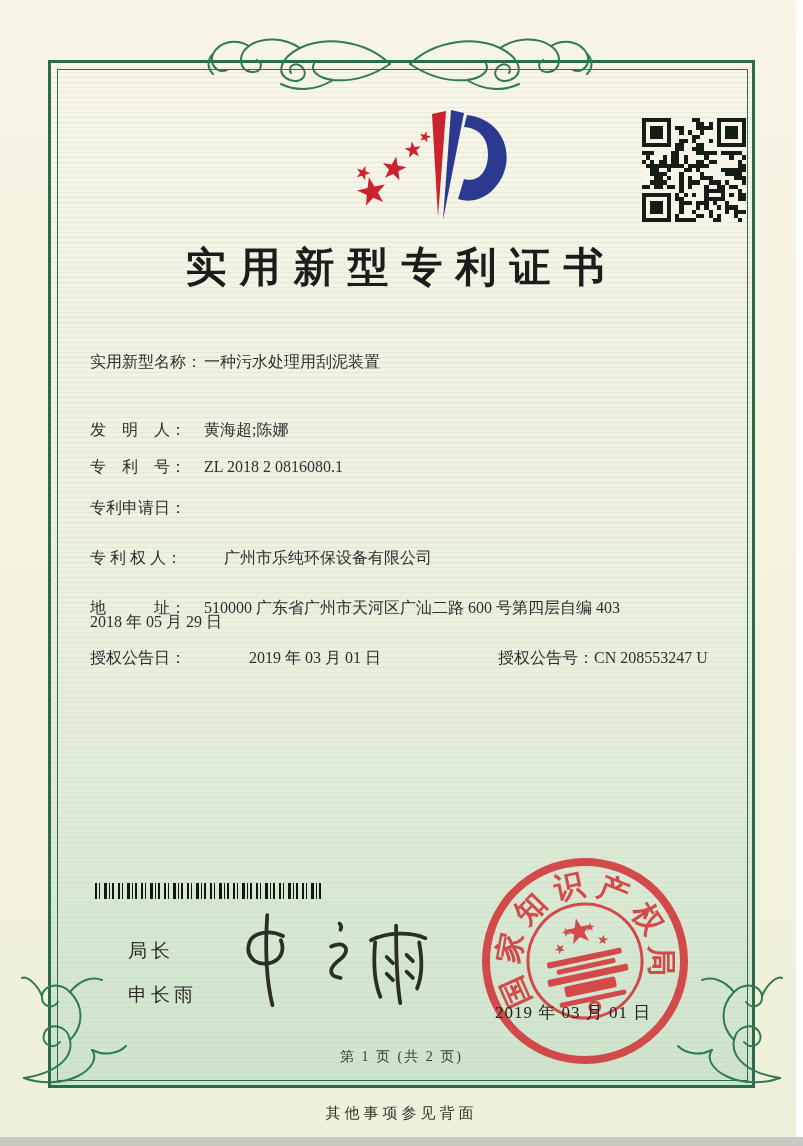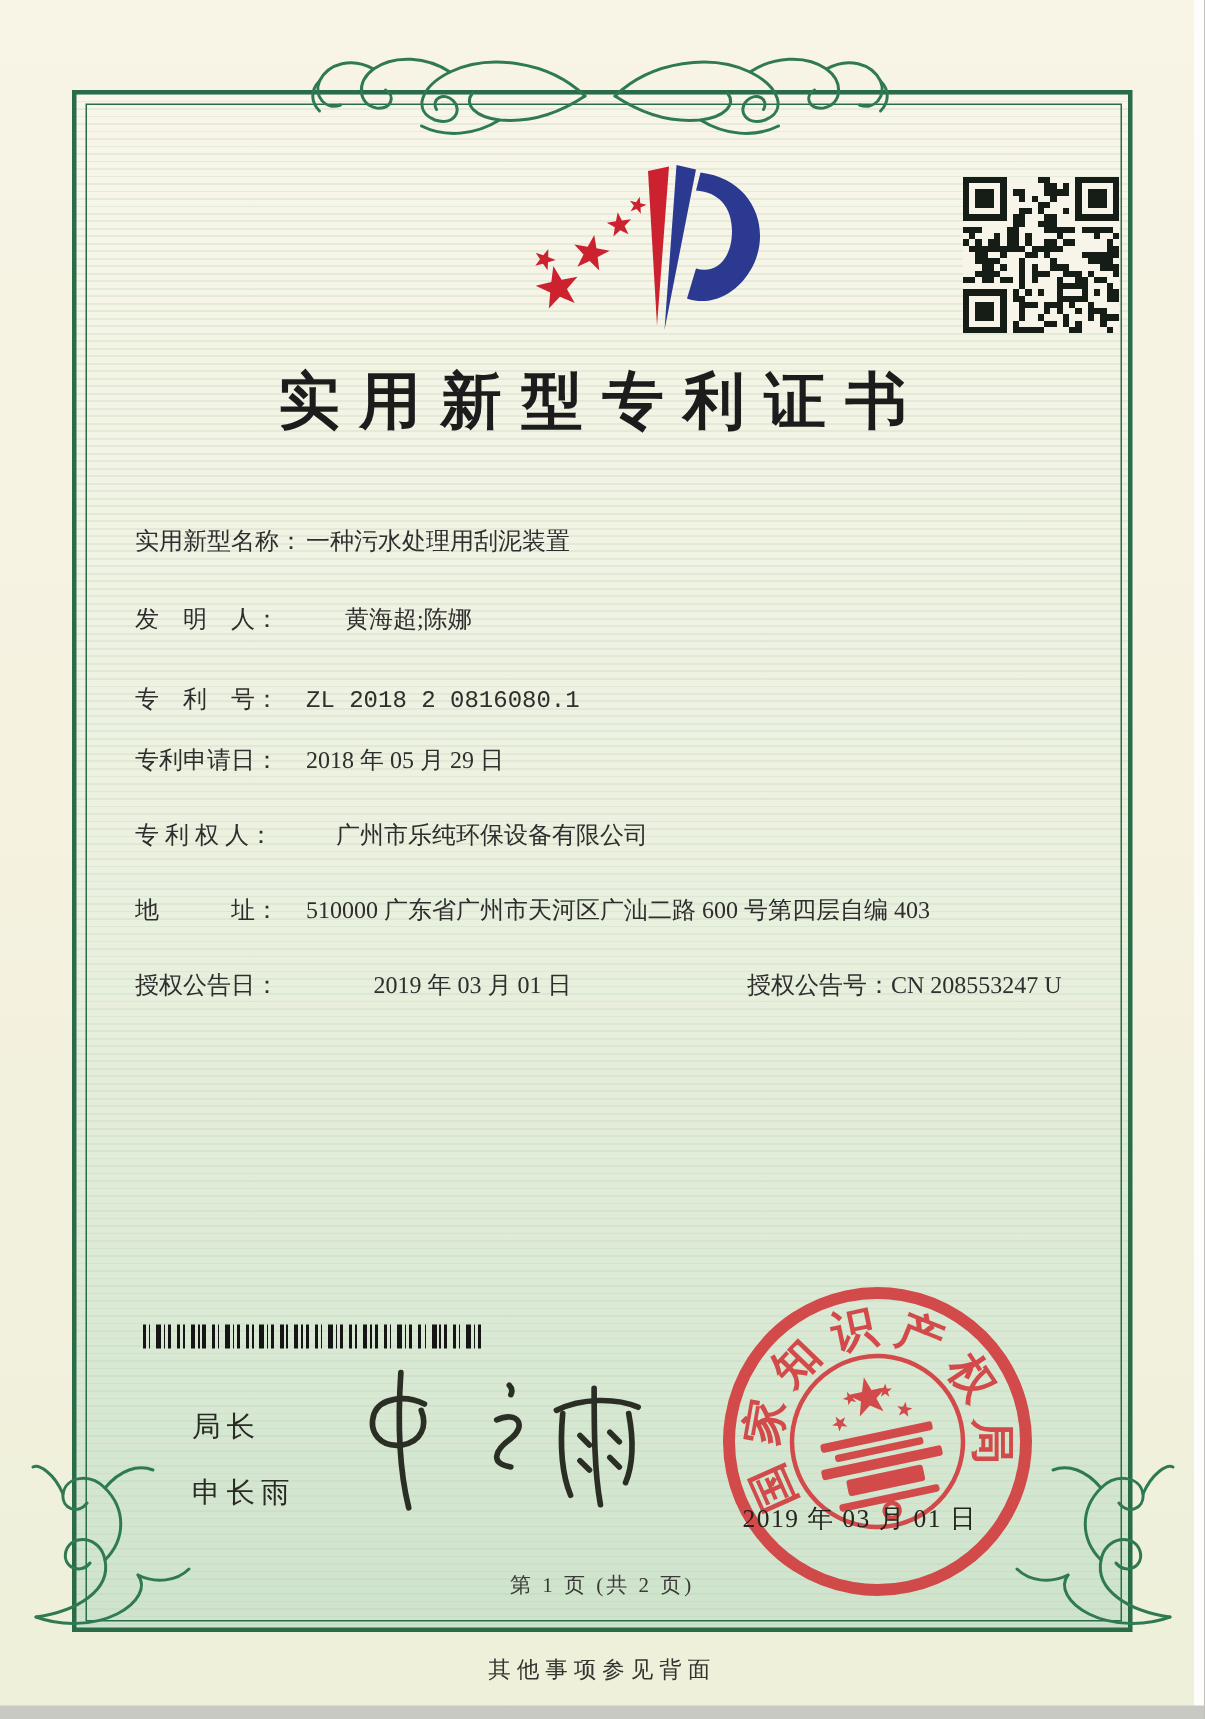--- a/index.html
+++ b/index.html
@@ -121,29 +121,29 @@
     <path id="qr-path" fill="#161c16" d="M0 0h1v1h-1zM0 1h1v1h-1zM0 2h1v1h-1zM0 3h1v1h-1zM0 4h1v1h-1zM0 5h1v1h-1zM0 6h1v1h-1zM1 0h1v1h-1zM1 6h1v1h-1zM2 0h1v1h-1zM2 2h1v1h-1zM2 3h1v1h-1zM2 4h1v1h-1zM2 6h1v1h-1zM3 0h1v1h-1zM3 2h1v1h-1zM3 3h1v1h-1zM3 4h1v1h-1zM3 6h1v1h-1zM4 0h1v1h-1zM4 2h1v1h-1zM4 3h1v1h-1zM4 4h1v1h-1zM4 6h1v1h-1zM5 0h1v1h-1zM5 6h1v1h-1zM6 0h1v1h-1zM6 1h1v1h-1zM6 2h1v1h-1zM6 3h1v1h-1zM6 4h1v1h-1zM6 5h1v1h-1zM6 6h1v1h-1zM18 0h1v1h-1zM18 1h1v1h-1zM18 2h1v1h-1zM18 3h1v1h-1zM18 4h1v1h-1zM18 5h1v1h-1zM18 6h1v1h-1zM19 0h1v1h-1zM19 6h1v1h-1zM20 0h1v1h-1zM20 2h1v1h-1zM20 3h1v1h-1zM20 4h1v1h-1zM20 6h1v1h-1zM21 0h1v1h-1zM21 2h1v1h-1zM21 3h1v1h-1zM21 4h1v1h-1zM21 6h1v1h-1zM22 0h1v1h-1zM22 2h1v1h-1zM22 3h1v1h-1zM22 4h1v1h-1zM22 6h1v1h-1zM23 0h1v1h-1zM23 6h1v1h-1zM24 0h1v1h-1zM24 1h1v1h-1zM24 2h1v1h-1zM24 3h1v1h-1zM24 4h1v1h-1zM24 5h1v1h-1zM24 6h1v1h-1zM0 18h1v1h-1zM0 19h1v1h-1zM0 20h1v1h-1zM0 21h1v1h-1zM0 22h1v1h-1zM0 23h1v1h-1zM0 24h1v1h-1zM1 18h1v1h-1zM1 24h1v1h-1zM2 18h1v1h-1zM2 20h1v1h-1zM2 21h1v1h-1zM2 22h1v1h-1zM2 24h1v1h-1zM3 18h1v1h-1zM3 20h1v1h-1zM3 21h1v1h-1zM3 22h1v1h-1zM3 24h1v1h-1zM4 18h1v1h-1zM4 20h1v1h-1zM4 21h1v1h-1zM4 22h1v1h-1zM4 24h1v1h-1zM5 18h1v1h-1zM5 24h1v1h-1zM6 18h1v1h-1zM6 19h1v1h-1zM6 20h1v1h-1zM6 21h1v1h-1zM6 22h1v1h-1zM6 23h1v1h-1zM6 24h1v1h-1zM12 0h1v1h-1zM13 0h1v1h-1zM13 1h1v1h-1zM14 1h1v1h-1zM16 1h1v1h-1zM8 2h1v1h-1zM9 2h1v1h-1zM13 2h1v1h-1zM14 2h1v1h-1zM15 2h1v1h-1zM16 2h1v1h-1zM9 3h1v1h-1zM11 3h1v1h-1zM14 3h1v1h-1zM12 4h1v1h-1zM13 4h1v1h-1zM9 5h1v1h-1zM10 5h1v1h-1zM12 5h1v1h-1zM16 5h1v1h-1zM8 6h1v1h-1zM9 6h1v1h-1zM13 6h1v1h-1zM14 6h1v1h-1zM8 7h1v1h-1zM9 7h1v1h-1zM12 7h1v1h-1zM13 7h1v1h-1zM14 7h1v1h-1zM0 8h1v1h-1zM1 8h1v1h-1zM2 8h1v1h-1zM7 8h1v1h-1zM8 8h1v1h-1zM13 8h1v1h-1zM14 8h1v1h-1zM15 8h1v1h-1zM16 8h1v1h-1zM17 8h1v1h-1zM19 8h1v1h-1zM20 8h1v1h-1zM21 8h1v1h-1zM22 8h1v1h-1zM23 8h1v1h-1zM1 9h1v1h-1zM5 9h1v1h-1zM7 9h1v1h-1zM8 9h1v1h-1zM10 9h1v1h-1zM15 9h1v1h-1zM21 9h1v1h-1zM24 9h1v1h-1zM0 10h1v1h-1zM2 10h1v1h-1zM4 10h1v1h-1zM5 10h1v1h-1zM7 10h1v1h-1zM8 10h1v1h-1zM10 10h1v1h-1zM13 10h1v1h-1zM14 10h1v1h-1zM16 10h1v1h-1zM17 10h1v1h-1zM23 10h1v1h-1zM1 11h1v1h-1zM2 11h1v1h-1zM3 11h1v1h-1zM4 11h1v1h-1zM5 11h1v1h-1zM6 11h1v1h-1zM7 11h1v1h-1zM8 11h1v1h-1zM9 11h1v1h-1zM11 11h1v1h-1zM12 11h1v1h-1zM13 11h1v1h-1zM14 11h1v1h-1zM15 11h1v1h-1zM23 11h1v1h-1zM24 11h1v1h-1zM2 12h1v1h-1zM3 12h1v1h-1zM6 12h1v1h-1zM10 12h1v1h-1zM11 12h1v1h-1zM13 12h1v1h-1zM19 12h1v1h-1zM20 12h1v1h-1zM21 12h1v1h-1zM22 12h1v1h-1zM23 12h1v1h-1zM24 12h1v1h-1zM2 13h1v1h-1zM3 13h1v1h-1zM4 13h1v1h-1zM5 13h1v1h-1zM9 13h1v1h-1zM14 13h1v1h-1zM20 13h1v1h-1zM21 13h1v1h-1zM22 13h1v1h-1zM23 13h1v1h-1zM3 14h1v1h-1zM4 14h1v1h-1zM6 14h1v1h-1zM9 14h1v1h-1zM11 14h1v1h-1zM14 14h1v1h-1zM15 14h1v1h-1zM16 14h1v1h-1zM22 14h1v1h-1zM23 14h1v1h-1zM24 14h1v1h-1zM2 15h1v1h-1zM3 15h1v1h-1zM4 15h1v1h-1zM5 15h1v1h-1zM9 15h1v1h-1zM11 15h1v1h-1zM12 15h1v1h-1zM13 15h1v1h-1zM16 15h1v1h-1zM17 15h1v1h-1zM18 15h1v1h-1zM20 15h1v1h-1zM24 15h1v1h-1zM0 16h1v1h-1zM1 16h1v1h-1zM3 16h1v1h-1zM4 16h1v1h-1zM6 16h1v1h-1zM7 16h1v1h-1zM9 16h1v1h-1zM11 16h1v1h-1zM15 16h1v1h-1zM18 16h1v1h-1zM19 16h1v1h-1zM21 16h1v1h-1zM22 16h1v1h-1zM9 17h1v1h-1zM15 17h1v1h-1zM16 17h1v1h-1zM17 17h1v1h-1zM18 17h1v1h-1zM19 17h1v1h-1zM23 17h1v1h-1zM8 18h1v1h-1zM10 18h1v1h-1zM12 18h1v1h-1zM15 18h1v1h-1zM19 18h1v1h-1zM21 18h1v1h-1zM23 18h1v1h-1zM24 18h1v1h-1zM8 19h1v1h-1zM9 19h1v1h-1zM15 19h1v1h-1zM16 19h1v1h-1zM17 19h1v1h-1zM18 19h1v1h-1zM19 19h1v1h-1zM23 19h1v1h-1zM24 19h1v1h-1zM9 20h1v1h-1zM10 20h1v1h-1zM11 20h1v1h-1zM13 20h1v1h-1zM14 20h1v1h-1zM15 20h1v1h-1zM17 20h1v1h-1zM20 20h1v1h-1zM9 21h1v1h-1zM13 21h1v1h-1zM15 21h1v1h-1zM18 21h1v1h-1zM20 21h1v1h-1zM21 21h1v1h-1zM22 21h1v1h-1zM9 22h1v1h-1zM12 22h1v1h-1zM16 22h1v1h-1zM20 22h1v1h-1zM22 22h1v1h-1zM23 22h1v1h-1zM24 22h1v1h-1zM8 23h1v1h-1zM13 23h1v1h-1zM14 23h1v1h-1zM16 23h1v1h-1zM18 23h1v1h-1zM22 23h1v1h-1zM8 24h1v1h-1zM9 24h1v1h-1zM10 24h1v1h-1zM11 24h1v1h-1zM12 24h1v1h-1zM17 24h1v1h-1zM18 24h1v1h-1zM23 24h1v1h-1z"></path>
   </svg>
 
   <div class="abs title">实用新型专利证书</div>
 
   <div class="abs fields">
     <div class="field-row" style="top:12px;">
       <span class="field-label">实用新型名称：</span>
       <span class="field-value">一种污水处理用刮泥装置</span>
     </div>
-    <div class="field-row" style="top:64px;gap:26px;">
+    <div class="field-row" style="top:80px;">
       <span class="field-label">发　明　人：</span>
       <span class="field-value">黄海超;陈娜</span>
     </div>
-    <div class="field-row" style="top:117px;font-family:Liberation Mono, monospace;">
+    <div class="field-row" style="top:117px;">
       <span class="field-label">专　利　号：</span>
       <span class="field-value">ZL 2018 2 0816080.1</span>
     </div>
-    <div class="field-row" style="top:158px;">
+    <div class="field-row" style="top:158px;flex-direction:column;">
       <span class="field-label">专利申请日：</span>
       <span class="field-value">2018 年 05 月 29 日</span>
     </div>
     <div class="field-row" style="top:208px;gap:20px;">
       <span class="field-label">专 利 权 人：</span>
       <span class="field-value">广州市乐纯环保设备有限公司</span>
     </div>
     <div class="field-row" style="top:258px;">
       <span class="field-label">地　　　址：</span>
       <span class="field-value addr-value">510000 广东省广州市天河区广汕二路 600 号第四层自编 403</span>

